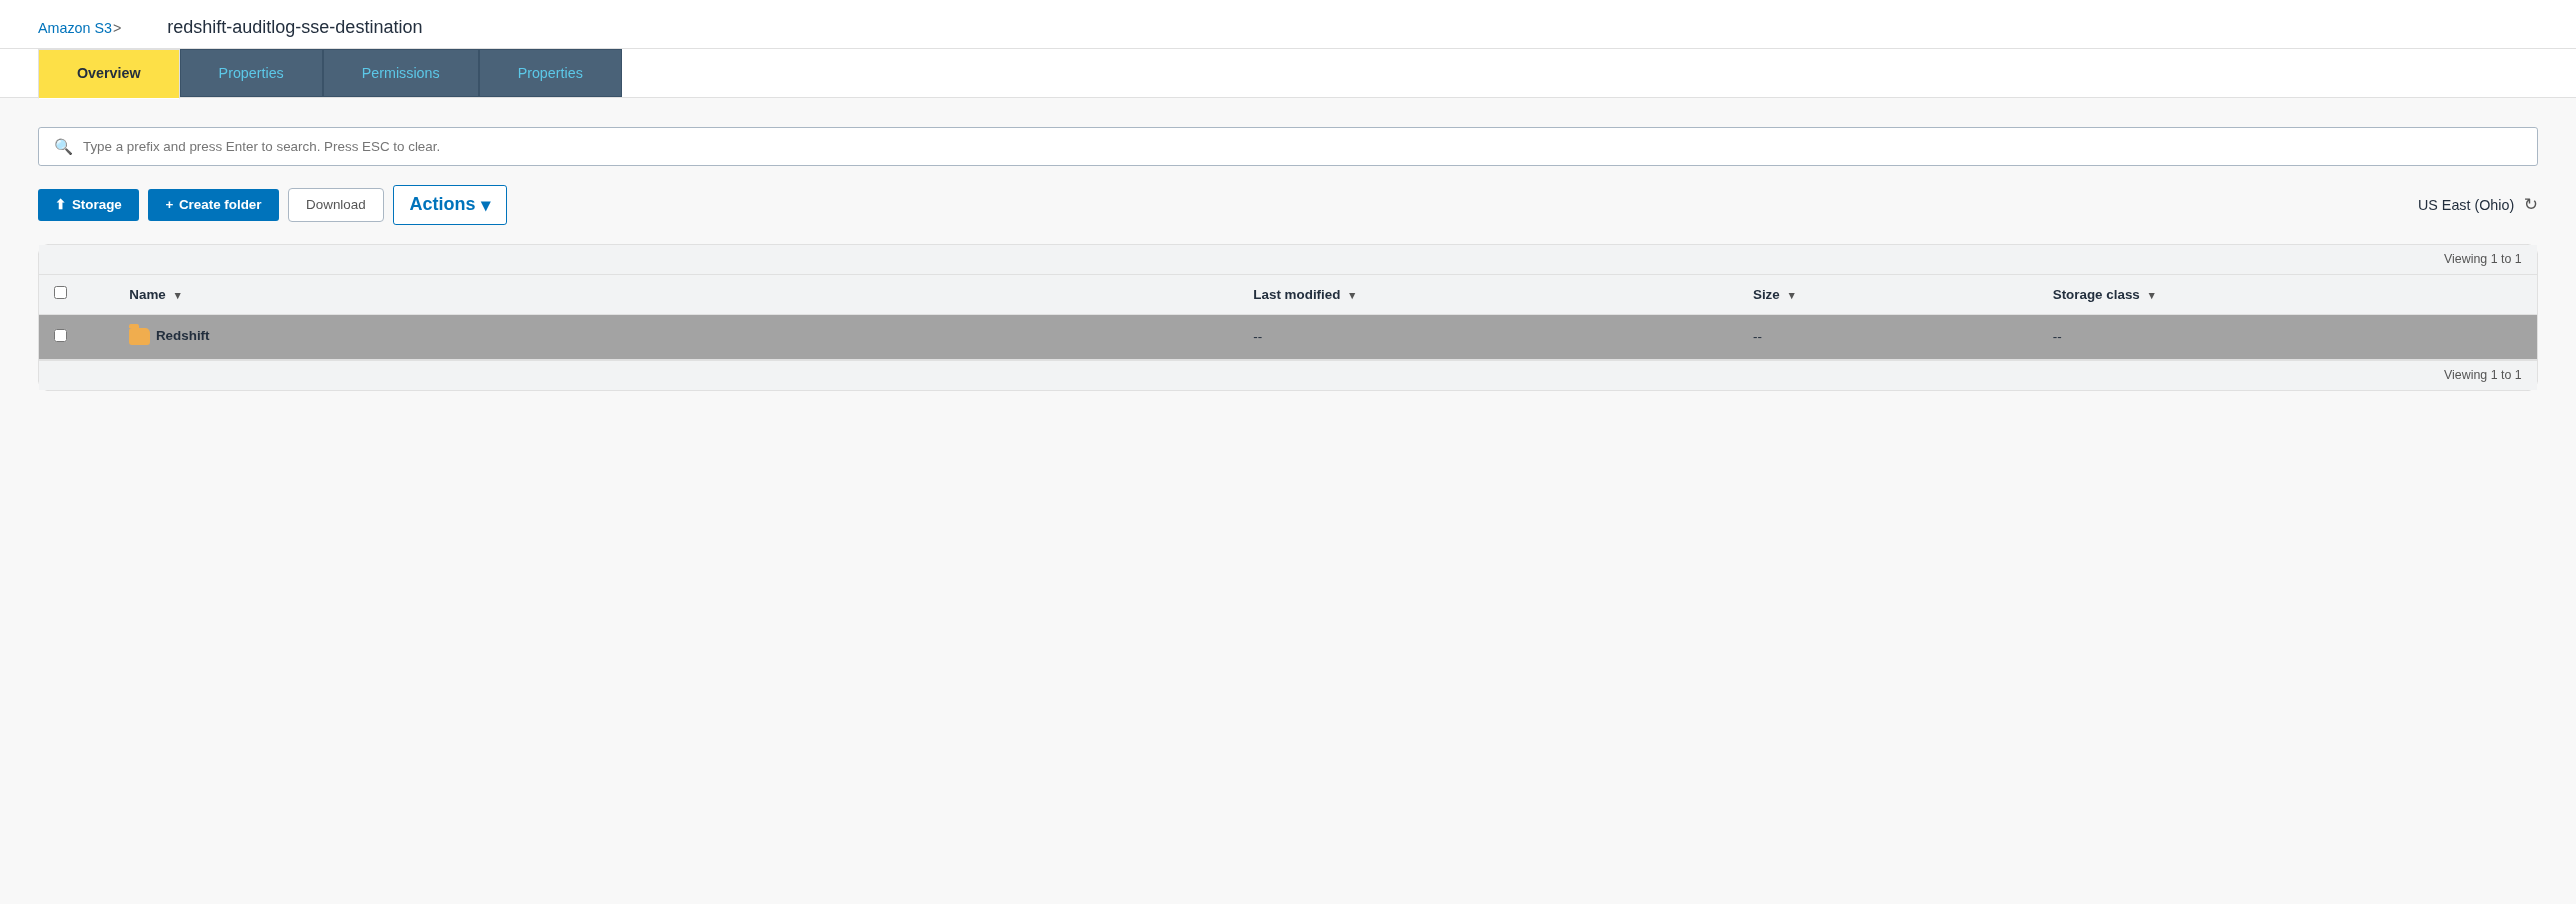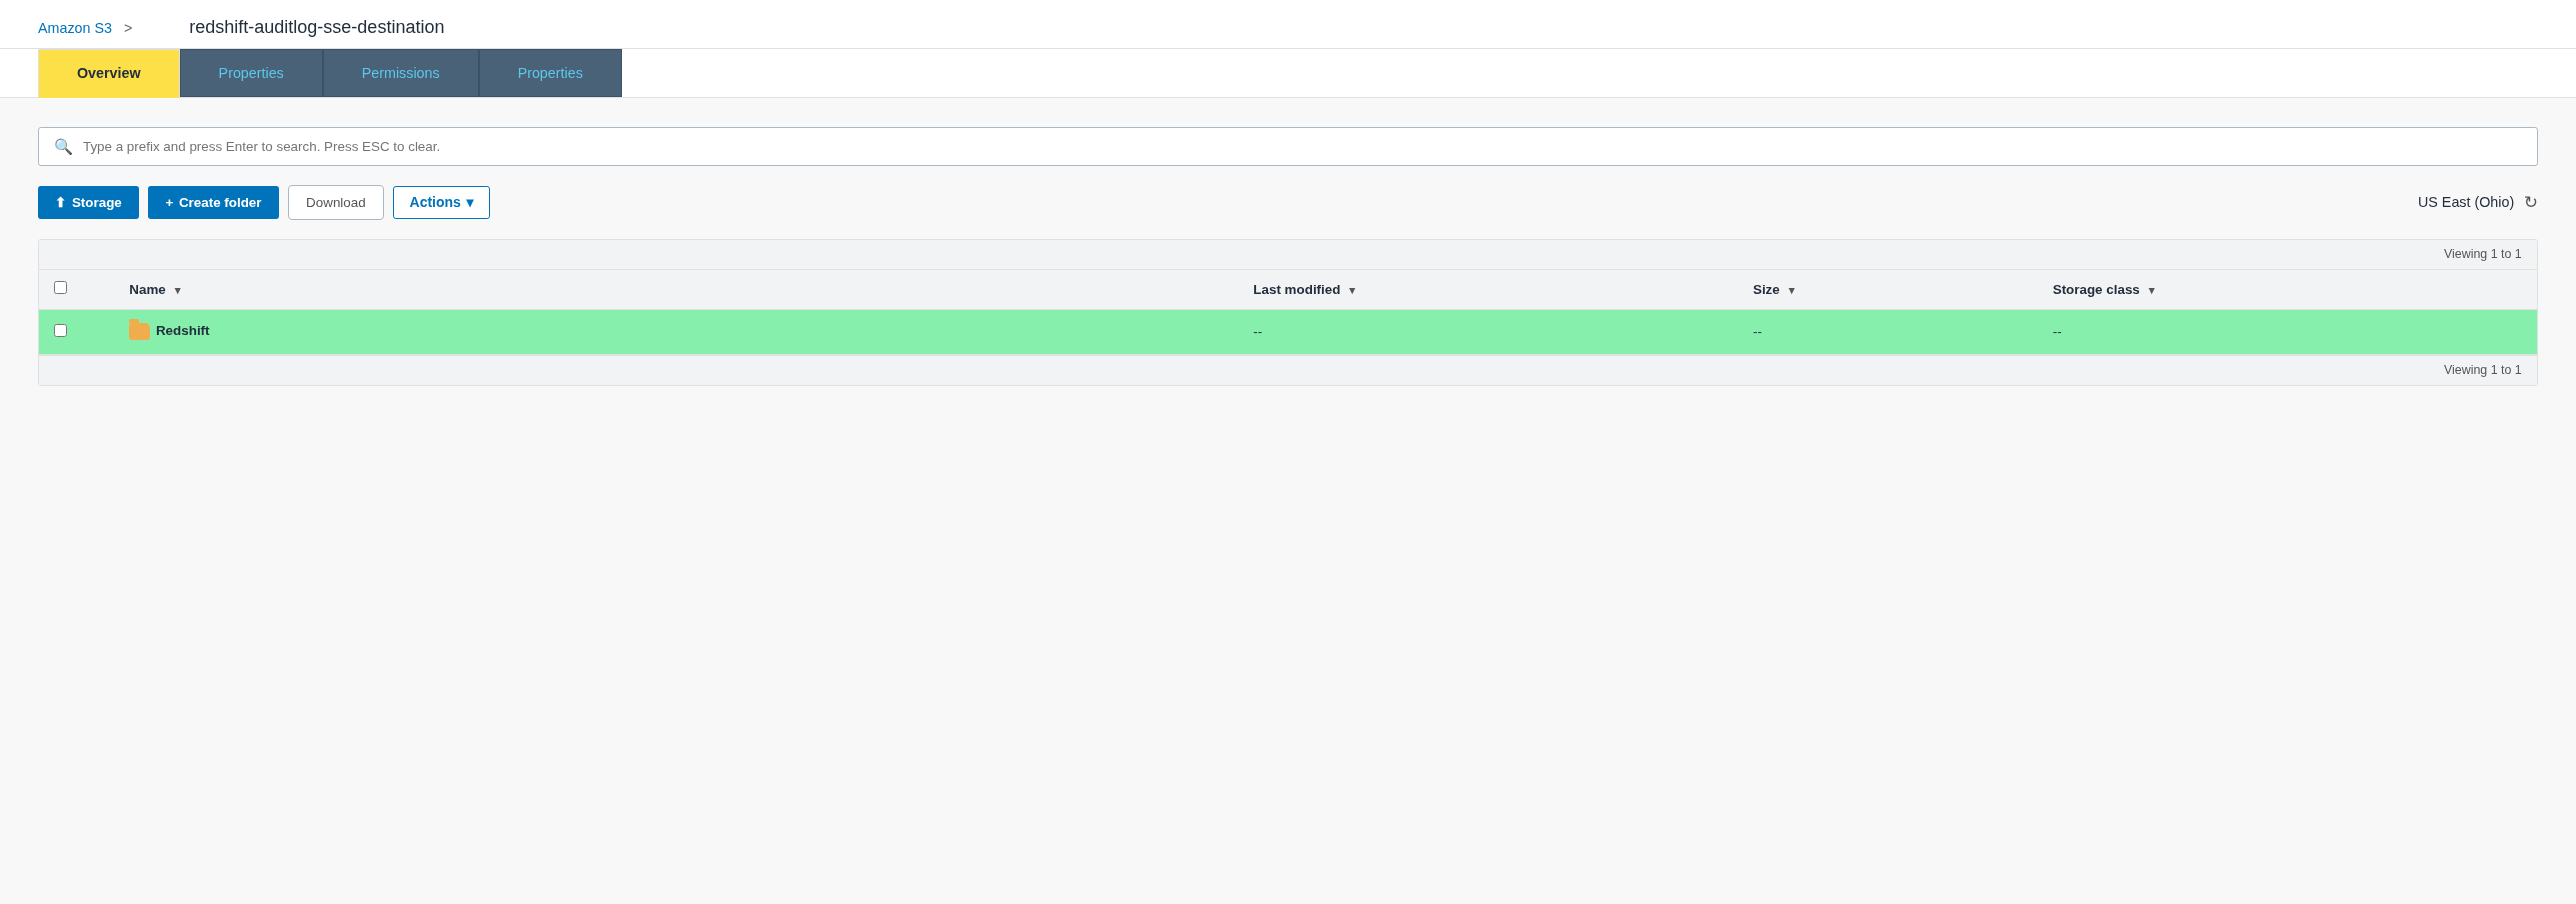--- a/index.html
+++ b/index.html
@@ -7,21 +7,21 @@
       font-family: -apple-system, BlinkMacSystemFont, "Segoe UI", Arial, sans-serif;
       font-size: 13.4px;
       background: #f8f8f8;
       color: #232f3e;
     }
     .breadcrumb-bar {
       background: #fff;
       padding: 17px 38px 9.6px 38px;
       display: flex;
       align-items: center;
-      gap: 12px;
+      gap: 1px;
       border-bottom: 1px solid #e0e0e0;
     }
     .breadcrumb-link {
       color: #0073bb;
       text-decoration: none;
       font-size: 14.3px;
       cursor: pointer;
     }
     .breadcrumb-separator {
       color: #666;
@@ -117,21 +117,21 @@
       display: flex;
       align-items: center;
       gap: 5.7px;
     }
     .btn-actions {
       background: #fff;
       color: #0073bb;
       border: 1.9px solid #0073bb;
       border-radius: 2.9px;
       padding: 7.6px 15.3px;
-      font-size: 14px;
+      font-size: 18px;
       font-weight: 600;
       cursor: pointer;
       display: flex;
       align-items: center;
       gap: 5.7px;
     }
     .region-info {
       margin-left: auto;
       display: flex;
       align-items: center;
@@ -139,23 +139,23 @@
       font-size: 14.3px;
       color: #232f3e;
       font-weight: 500;
     }
     .refresh-icon {
       cursor: pointer;
       color: #555;
       font-size: 17px;
     }
     .table-container {
-      background: #86efac;
+      background: #a3a3a3;
       border: 1px solid #e0e0e0;
-      border-radius: 3px;
+      border-radius: 11px;
     }
     .table-viewing-row {
       padding: 7.6px 15.3px;
       text-align: right;
       font-size: 12.4px;
       color: #555;
       background: #f2f3f4;
       border-bottom: 1px solid #e0e0e0;
     }
     table {

